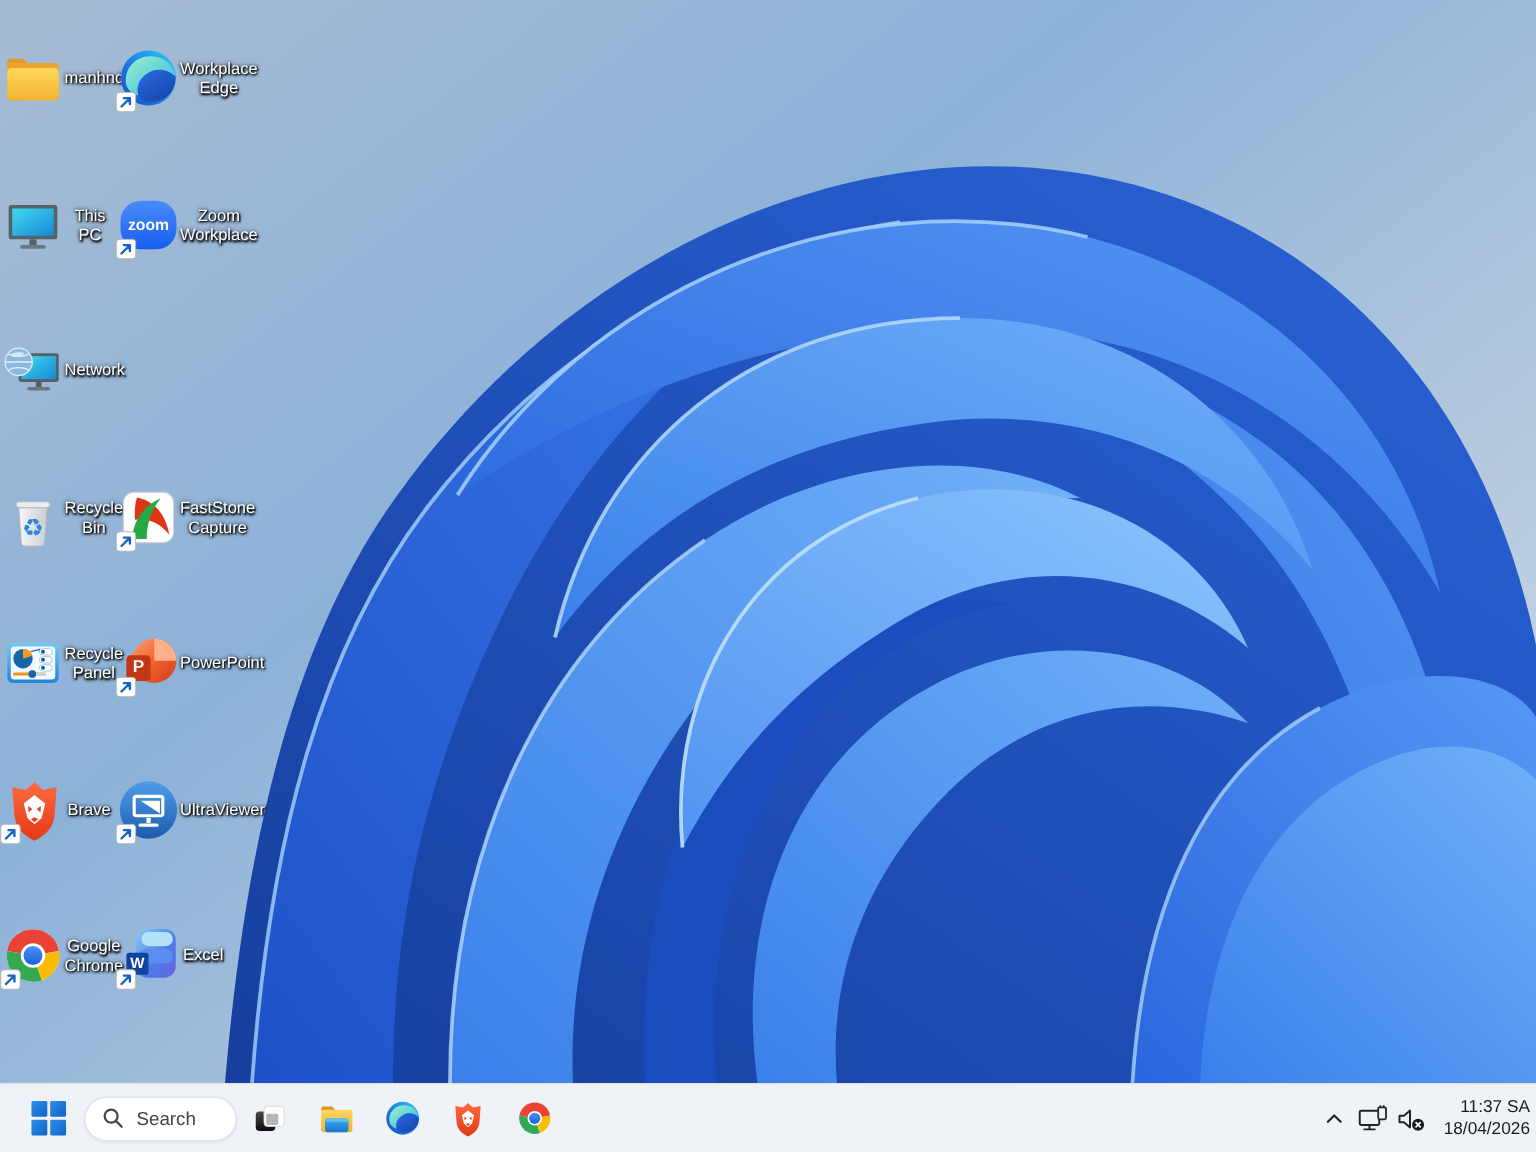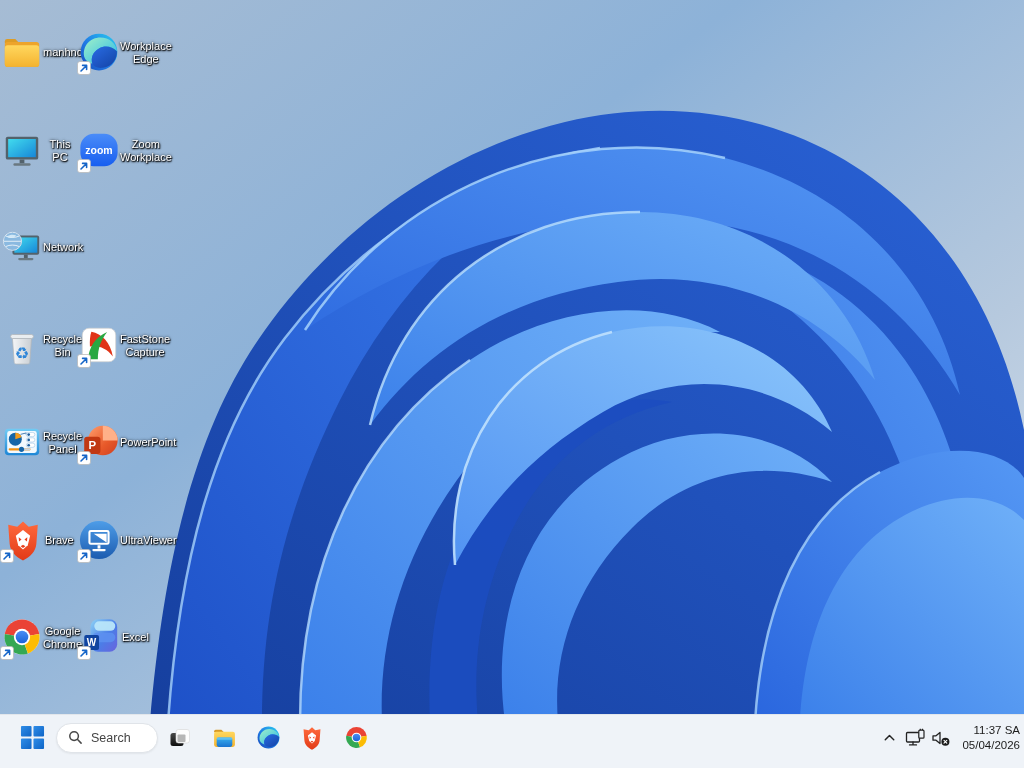--- a/index.html
+++ b/index.html
@@ -10,21 +10,21 @@
     background:linear-gradient(142deg,#a6bcd4 0%,#8db2d8 38%,#b6c9de 72%,#d8e2ee 100%)}
   .wall{position:absolute;left:0;top:0;width:1024px;height:722px;display:block}
   .dicon{position:absolute;width:76px;height:95px;display:flex;flex-direction:row;
          align-items:center;cursor:default}
   .ic{position:relative;width:44px;height:46px;display:flex;align-items:center;justify-content:center}
   .ic svg.main{width:42px;height:42px;display:block}
   .sc{position:absolute;left:-1px;bottom:0;width:14px;height:14px}
   .lbl{margin-top:2px;max-width:76px;font-size:11px;line-height:13px;color:#fff;text-align:center;
        text-shadow:0 1px 2px rgba(0,0,0,.95),0 0 3px rgba(0,0,0,.75),1px 1px 1px rgba(0,0,0,.85)}
   
-  .taskbar{position:absolute;left:0;bottom:8px;width:1024px;height:46px;background:#eff3f8;
+  .taskbar{position:absolute;left:0;bottom:0;width:1024px;height:46px;background:#eff3f8;
            border-top:1px solid rgba(0,0,0,.05);display:flex;align-items:center;box-sizing:border-box}
   .tb-left{display:flex;align-items:center;padding-left:12px}
   .tb-btn{width:44px;height:40px;border-radius:6px;display:flex;align-items:center;
           justify-content:center;flex:0 0 auto}
   .start{width:40px}
   .search-pill{height:30px;width:102px;margin-left:4px;background:#fff;border:1px solid #e0e4e9;
      border-radius:16px;display:flex;align-items:center;gap:8px;padding-left:11px;box-sizing:border-box;
      box-shadow:0 1px 2px rgba(0,0,0,.06)}
   .search-lbl{font-size:12.5px;color:#444}
   .tray{margin-left:auto;display:flex;align-items:center;}
@@ -484,16 +484,16 @@
     </div>
     <div class="tray-btn">
       <svg width="20" height="18" viewBox="0 0 20 18">
         <path d="M2 6.8 H5 L9 3.4 V14.6 L5 11.2 H2 Z" fill="none" stroke="#222" stroke-width="1.3" stroke-linejoin="round"></path>
         <circle cx="14.4" cy="12.8" r="4" fill="#1b1b1b"></circle>
         <path d="M13 11.4 L15.8 14.2 M15.8 11.4 L13 14.2" stroke="#fff" stroke-width="1.1" stroke-linecap="round"></path>
       </svg>
     </div>
     <div class="clock">
       <div>11:37 SA</div>
-      <div>05/04/2026</div>
+      <div>18/04/2026</div>
     </div>
   </div>
 </div>
 
 </body></html>

